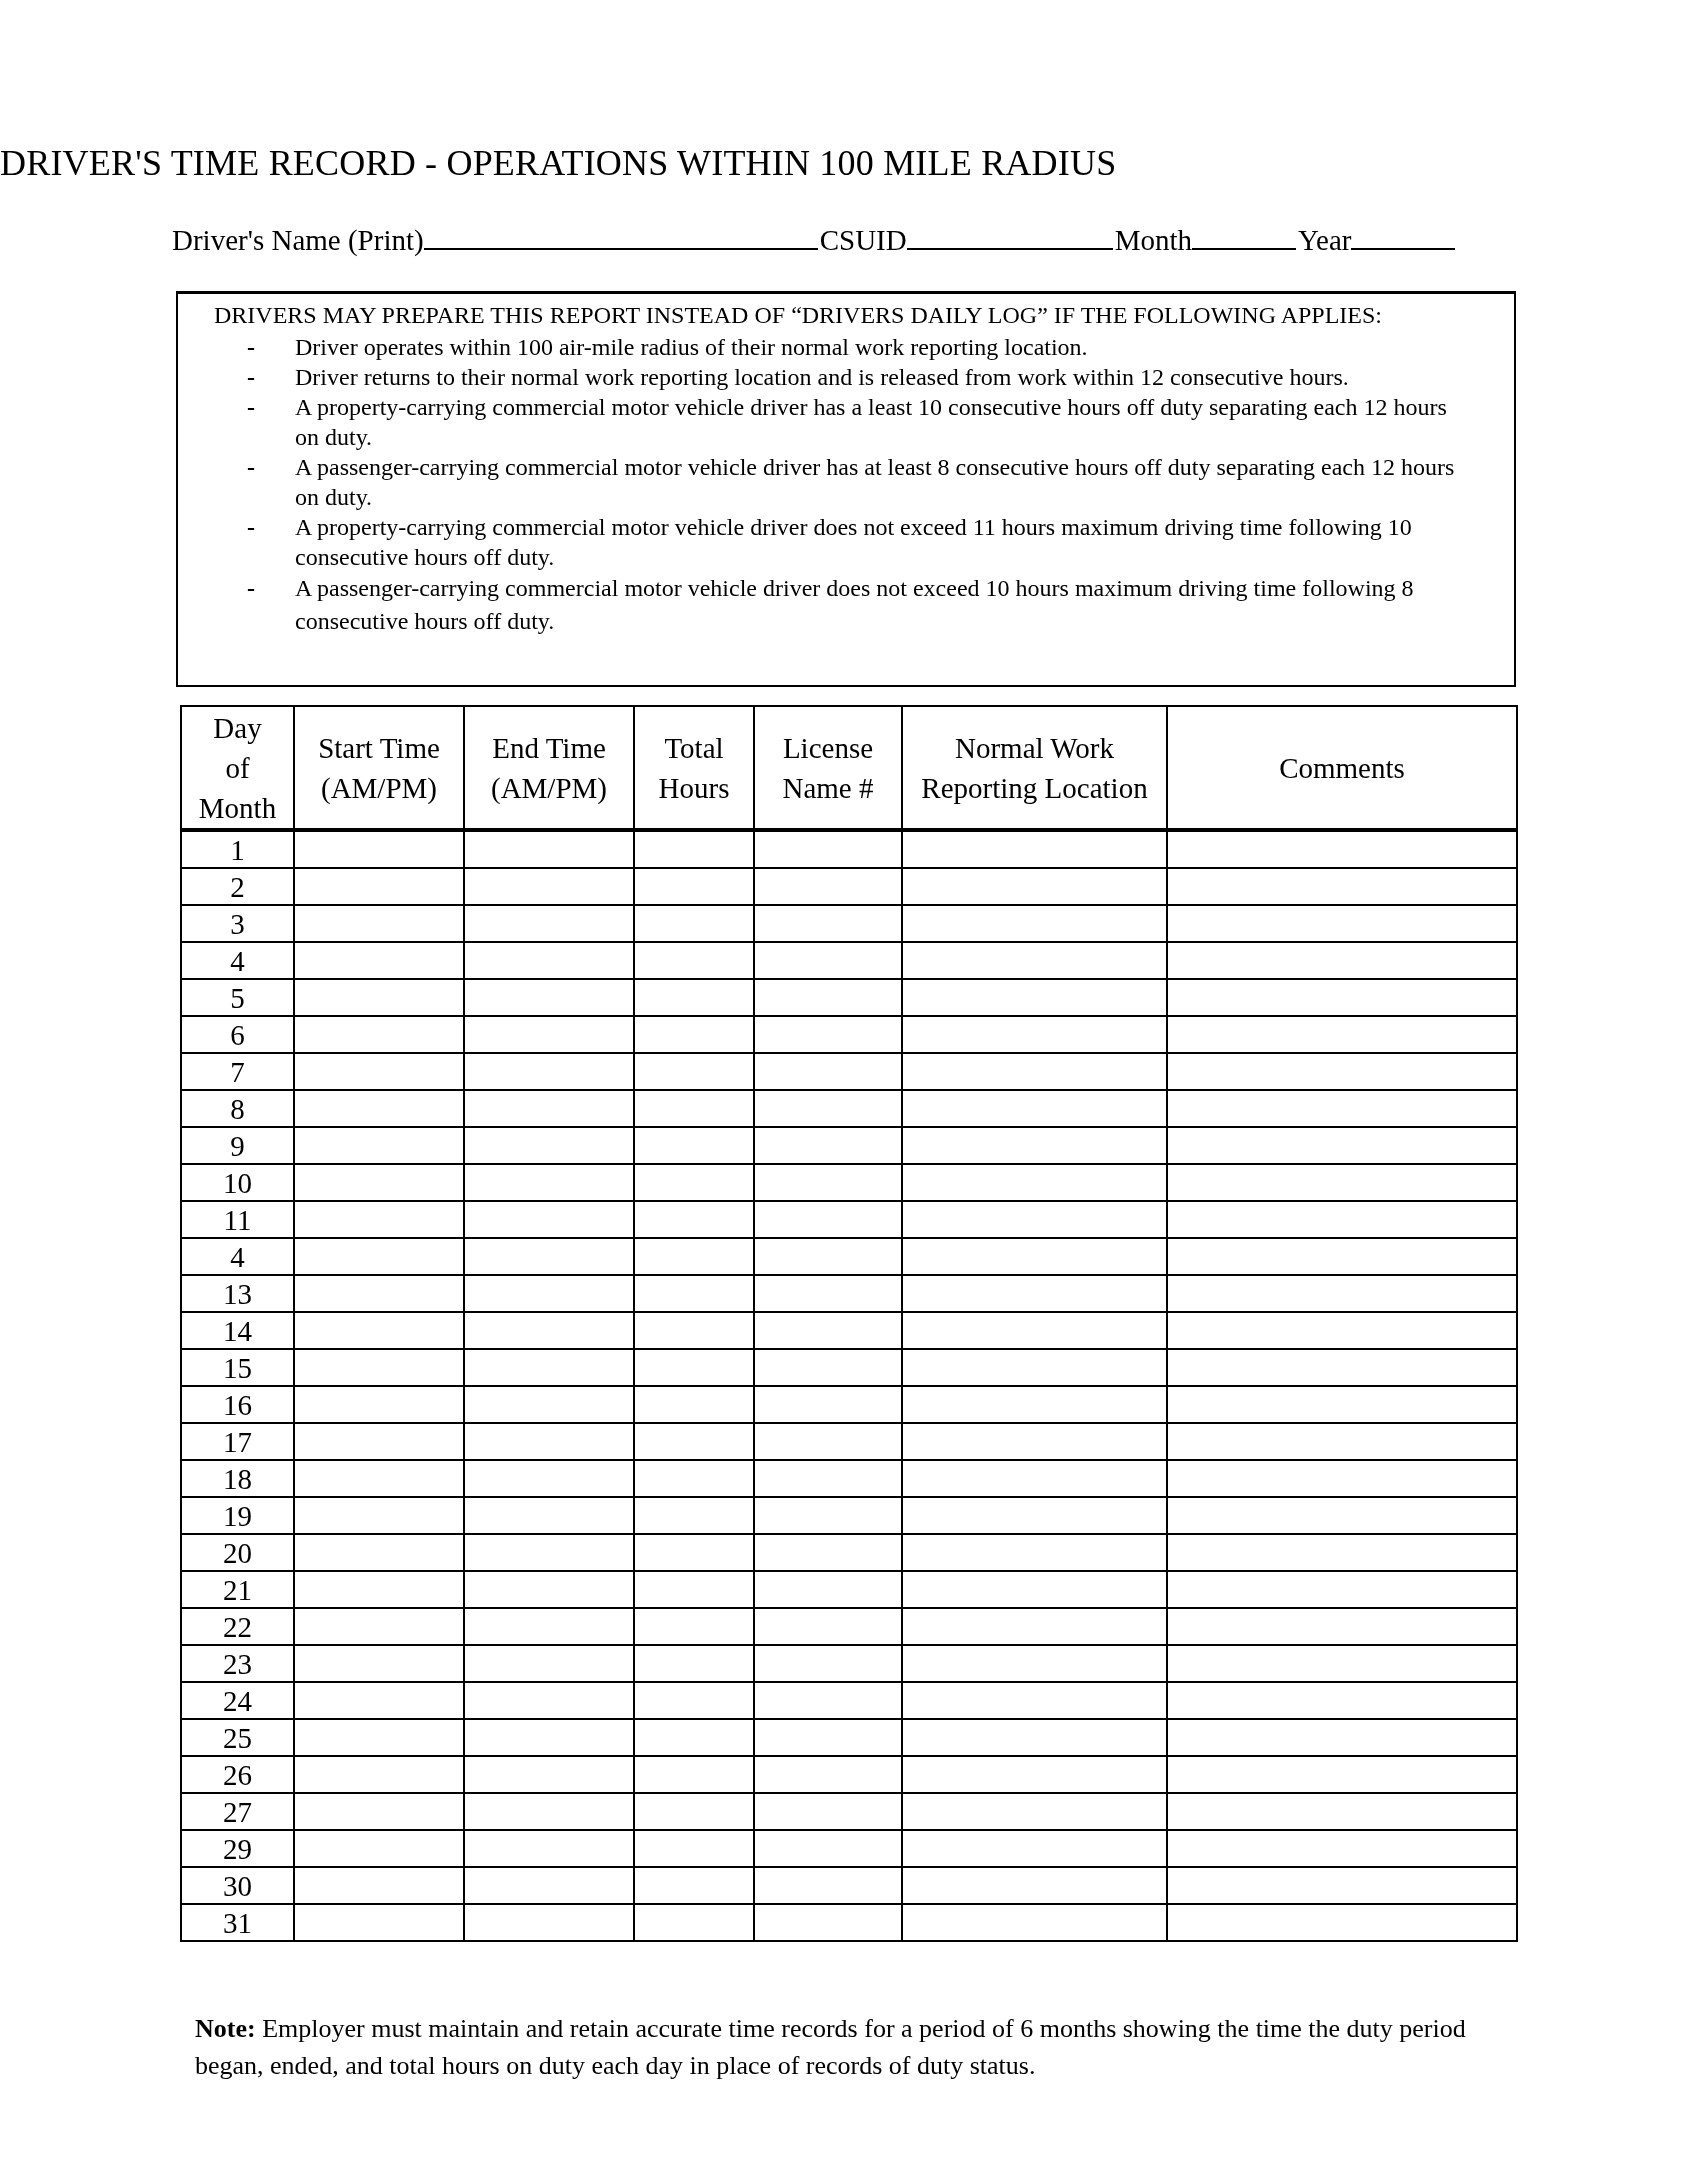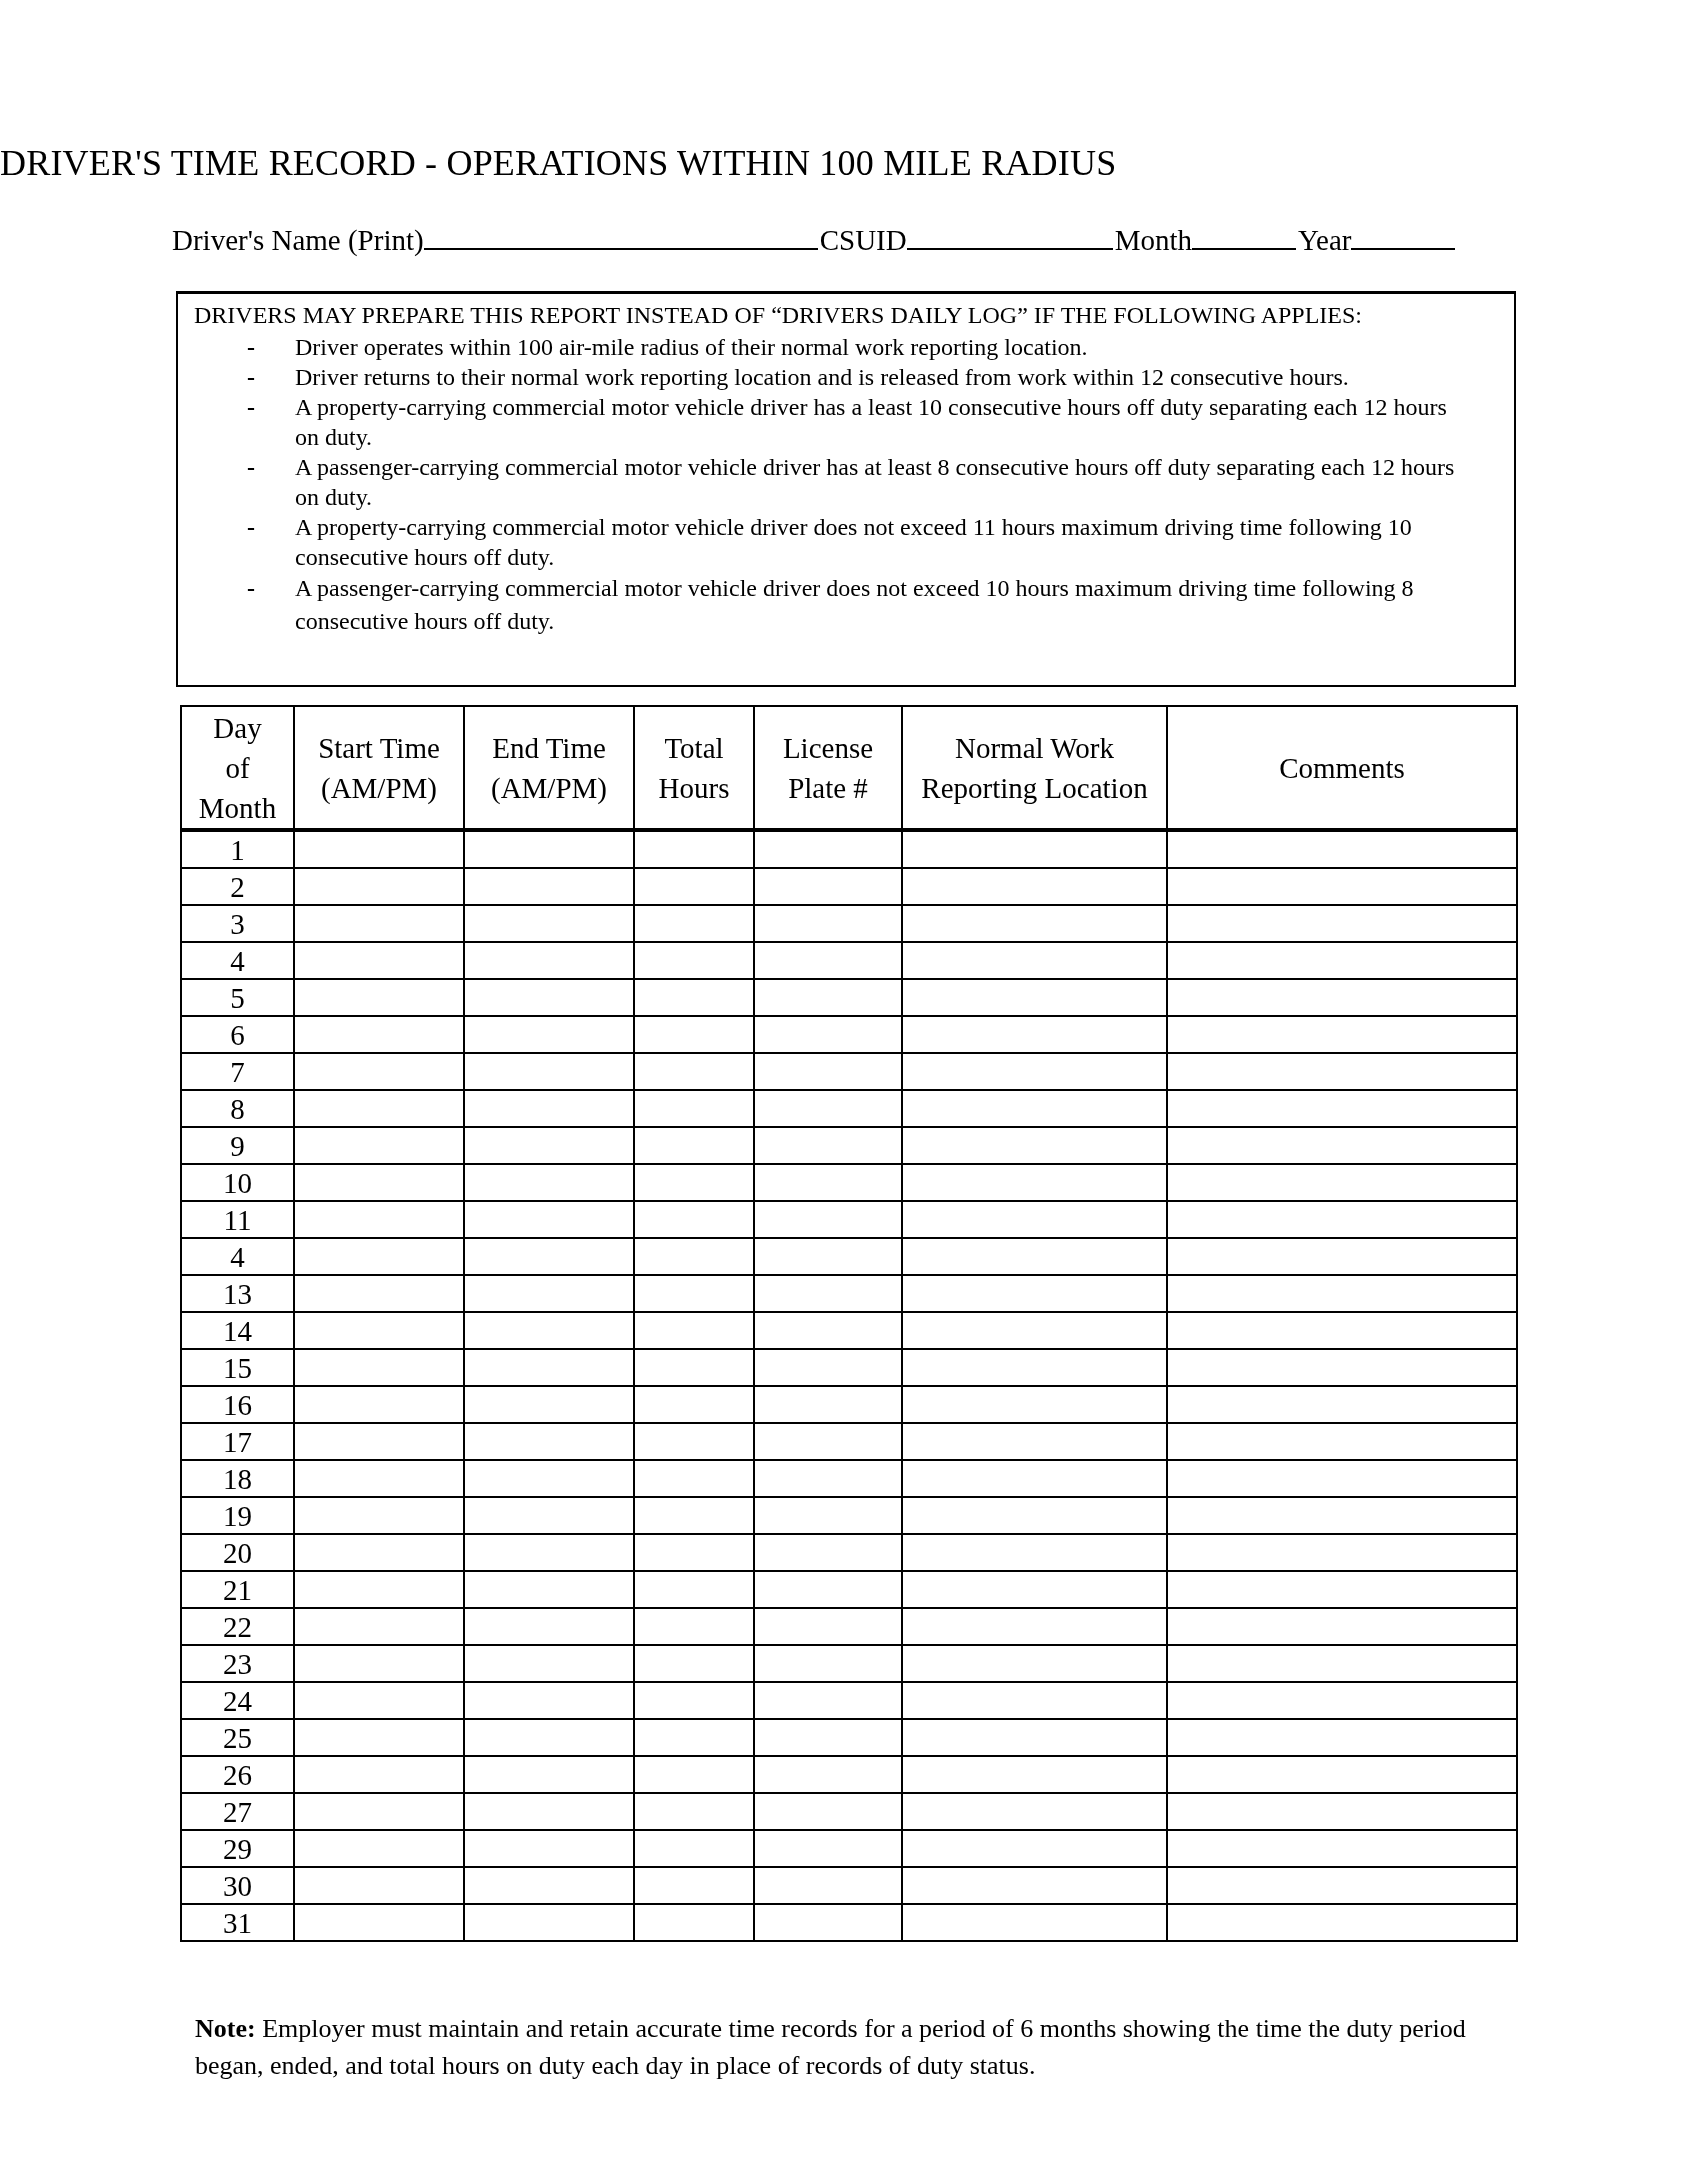--- a/index.html
+++ b/index.html
@@ -1,21 +1,21 @@
 <!DOCTYPE html>
 <html><head>
 <meta charset="utf-8">
 <style>
   html, body { margin:0; padding:0; background:#fff; }
   body { width:1683px; height:2178px; position:relative; font-family:"Liberation Serif", serif; color:#000; overflow:hidden; }
   .title { position:absolute; left:0; width:1683px; top:142px; text-align:left; font-size:36px; letter-spacing:0.2px; }
   .info-line { position:absolute; left:172px; top:224px; font-size:29px; white-space:nowrap; display:flex; align-items:baseline;text-align:center; }
   .blank { display:inline-block; border-bottom:2px solid #000; height:24px; margin-right:2px; }
   .rules-box { position:absolute; left:176px; top:291px; width:1340px; height:396px; border:2px solid #000; border-top-width:3px; box-sizing:border-box; }
-  .rules-head { position:absolute; left:16px; top:8px; font-size:24px; white-space:nowrap; }
+  .rules-head { position:absolute; left:36px; top:8px; font-size:24px; white-space:nowrap; }
   .rules-list { position:absolute; left:0; top:38px; width:100%; margin:0; padding:0; list-style:none; }
   .rules-list li { position:relative; padding-left:117px; padding-right:40px; font-size:24px; line-height:30px; margin-bottom:0; }
   .rules-list li .dash { position:absolute; left:69px; top:0; font-weight:bold; }
   .rules-list li.last { line-height:33px; }
   table.log { position:absolute; left:180px; top:705px; width:1337px; border-collapse:collapse; table-layout:fixed;border-radius:30px; }
   table.log th, table.log td { border:2.5px solid #000; padding:0; text-align:center; font-weight:normal; }
   table.log th { height:121px; font-size:29px; line-height:40px; vertical-align:middle; }
   table.log td { height:35px; font-size:29px; line-height:34px; }
   table.log tr.first-row td { border-top-width:4px; }
   .note { position:absolute; left:195px; top:2010px; width:1317px; font-size:26px; line-height:37px; }
@@ -73,21 +73,21 @@
         <th>
           <div>End Time</div>
           <div>(AM/PM)</div>
         </th>
         <th>
           <div>Total</div>
           <div>Hours</div>
         </th>
         <th>
           <div>License</div>
-          <div>Plate #</div>
+          <div>Name #</div>
         </th>
         <th>
           <div>Normal Work</div>
           <div>Reporting Location</div>
         </th>
         <th>
           <div>Comments</div>
         </th>
       </tr>
   </thead>

